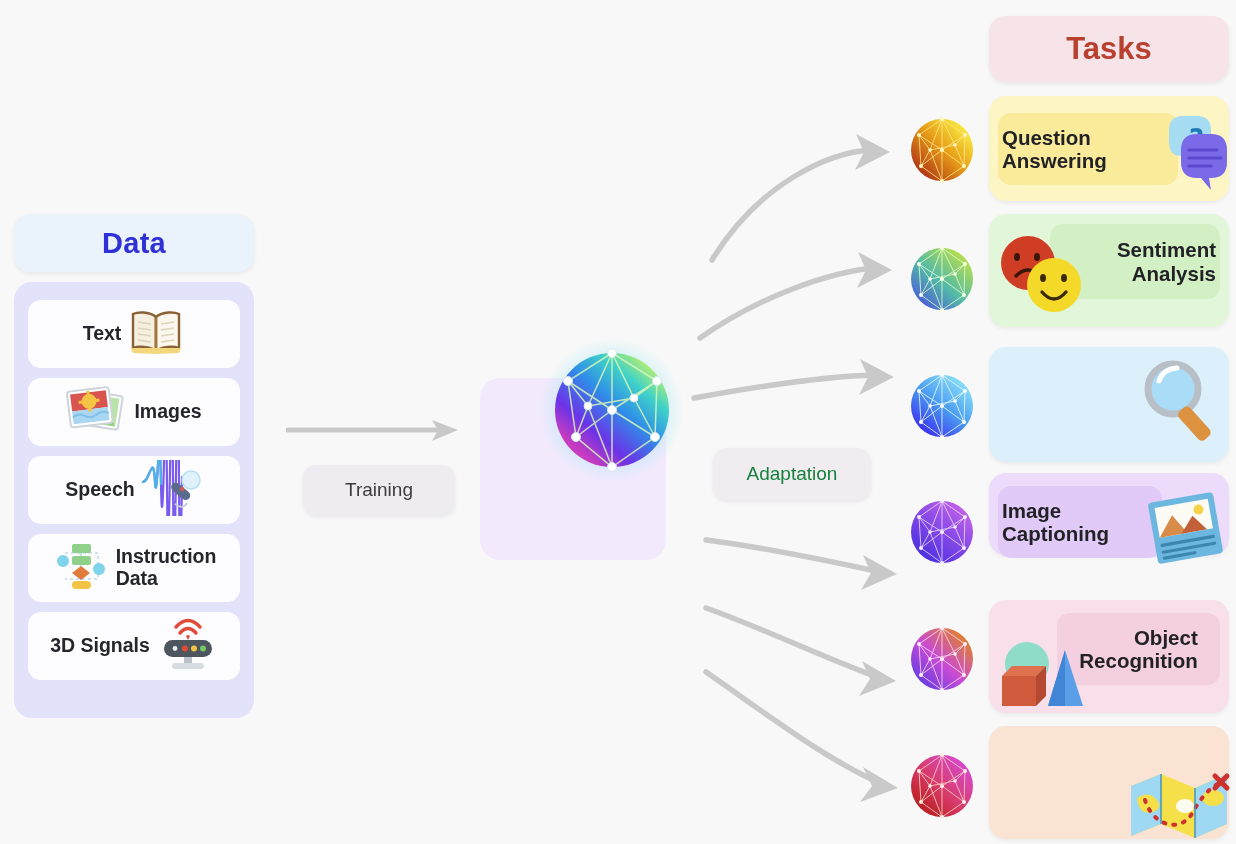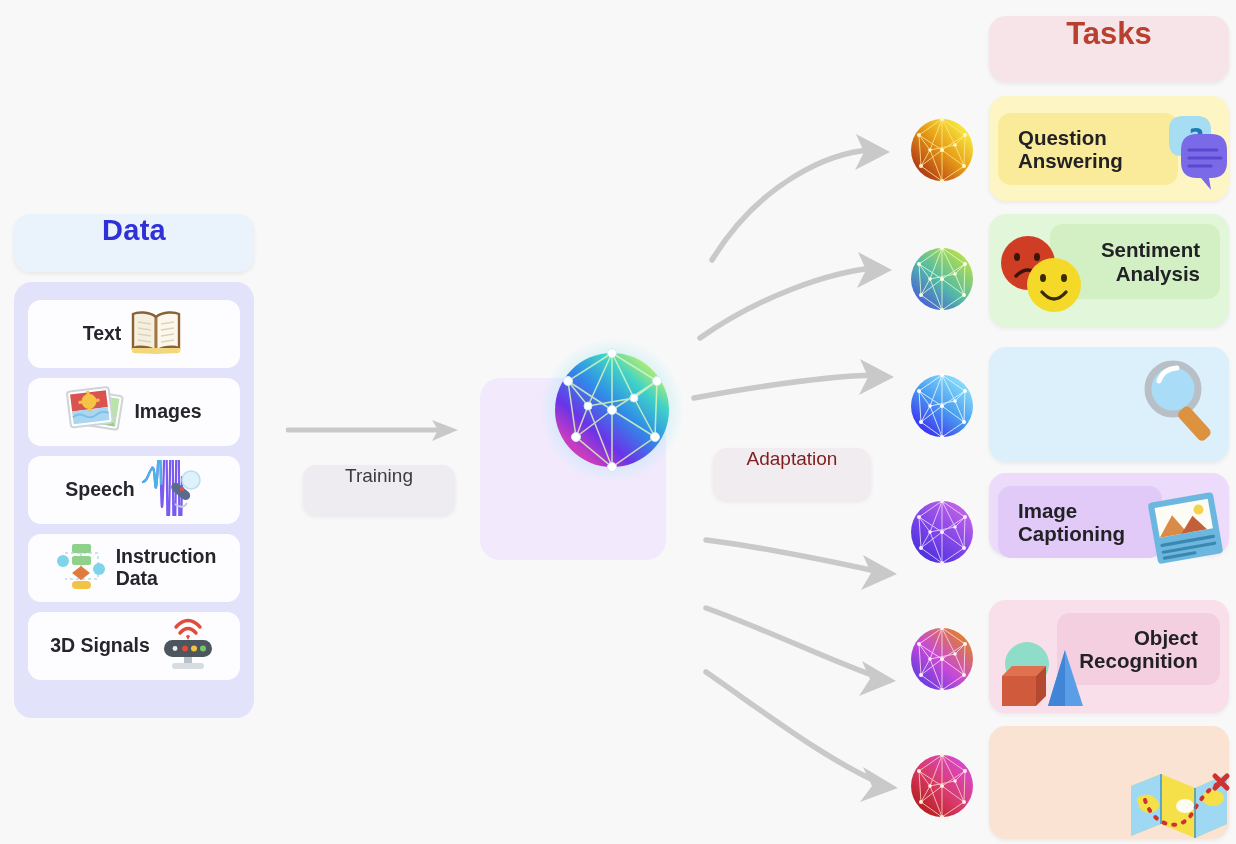--- a/index.html
+++ b/index.html
@@ -9,21 +9,21 @@
     background: #f8f8f8;
     font-family: "Liberation Sans", sans-serif;
     overflow: hidden;
   }
   #canvas { position: relative; width: 1236px; height: 844px; background: #f8f8f8; }
 
   
   .pill {
     position: absolute;
     border-radius: 16px;
-    display: flex; align-items: flex-start; justify-content: center;
+    display: flex; align-items: center; justify-content: center;
     box-shadow: 0 2px 4px rgba(0,0,0,0.07);
   }
 
   
   #data-header {
     left: 14px; top: 214px; width: 240px; height: 58px;
     background: #eaf3fb; border-radius: 16px;
   }
   #data-header .hdr-text {
     font-size: 29px; font-weight: 700; color: #3030d8;
@@ -66,42 +66,42 @@
     color: #6a4df2; line-height: 1.12;
     white-space: pre-line;
   }
   #fm-sphere { position: absolute; left: 538px; top: 336px; width: 148px; height: 148px; }
 
   
   #adapt-label {
     left: 713px; top: 448px; width: 158px; height: 52px;
     background: #f0ecf0; border-radius: 14px;
   }
-  #adapt-label .t { font-size: 19px; color: #7f1d1d; }
+  #adapt-label .t { font-size: 19px; color: #15803d; }
 
   
   #fan { position: absolute; left: 0; top: 0; width: 1236px; height: 844px; pointer-events: none; }
 
   
   #tasks-header {
     left: 989px; top: 16px; width: 240px; height: 66px;
     background: #f7e4e9; border-radius: 17px;
   }
   #tasks-header .hdr-text { font-size: 31px; font-weight: 700; color: #b8402f; }
 
   .task-card {
     position: absolute; left: 989px; width: 240px;
     border-radius: 17px;
     box-shadow: 0 2px 4px rgba(0,0,0,0.06);
   }
   .task-inner {
     position: absolute; left: 9px;
     border-radius: 13px;
     display: flex; align-items: center;
-    padding: 6px 20px;
+    padding: 6px 4px;
   }
   .task-inner .tl {
     font-size: 20.5px; font-weight: 700; color: #222226;
     line-height: 1.14; white-space: pre-line;
   }
   .task-sphere { position: absolute; width: 68px; height: 68px; left: 908px; }
   .task-art { position: absolute; }
 </style>
 </head>
 <body>

